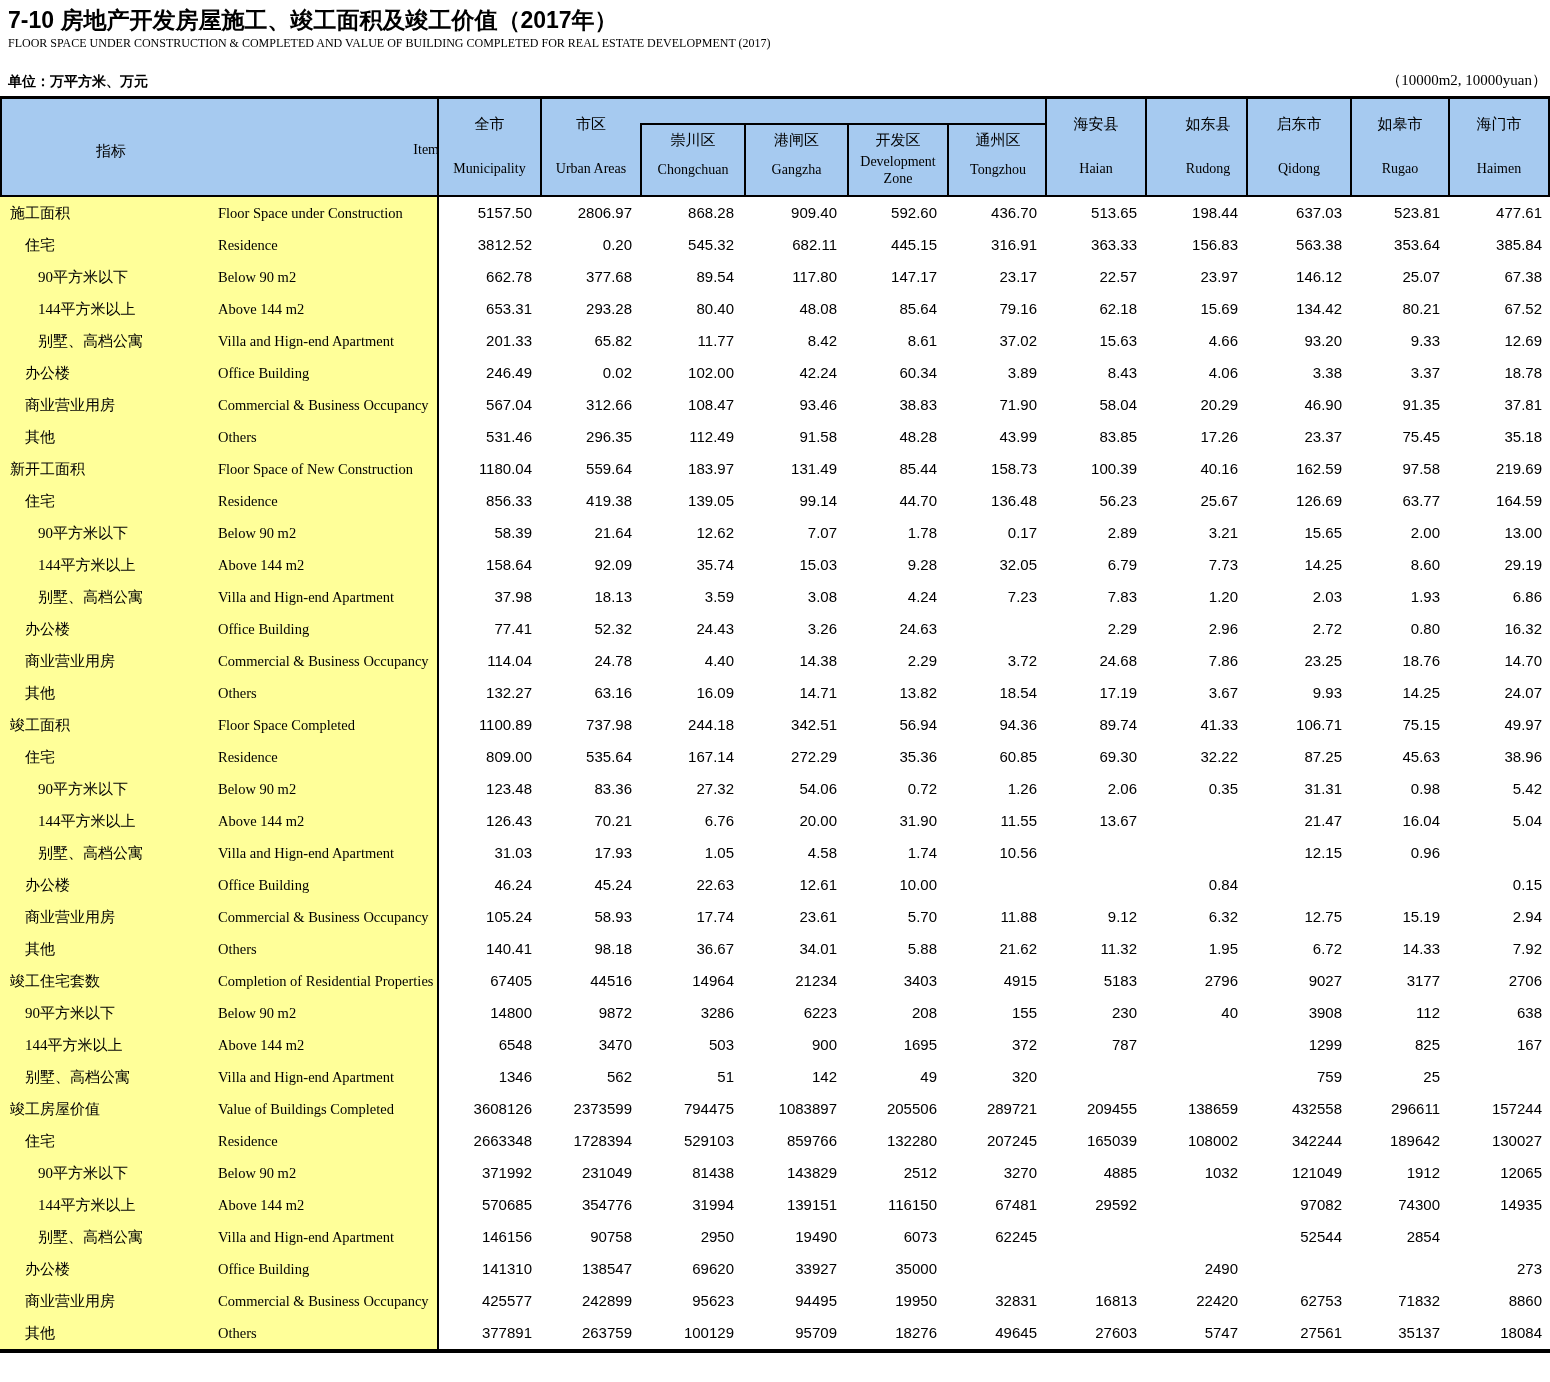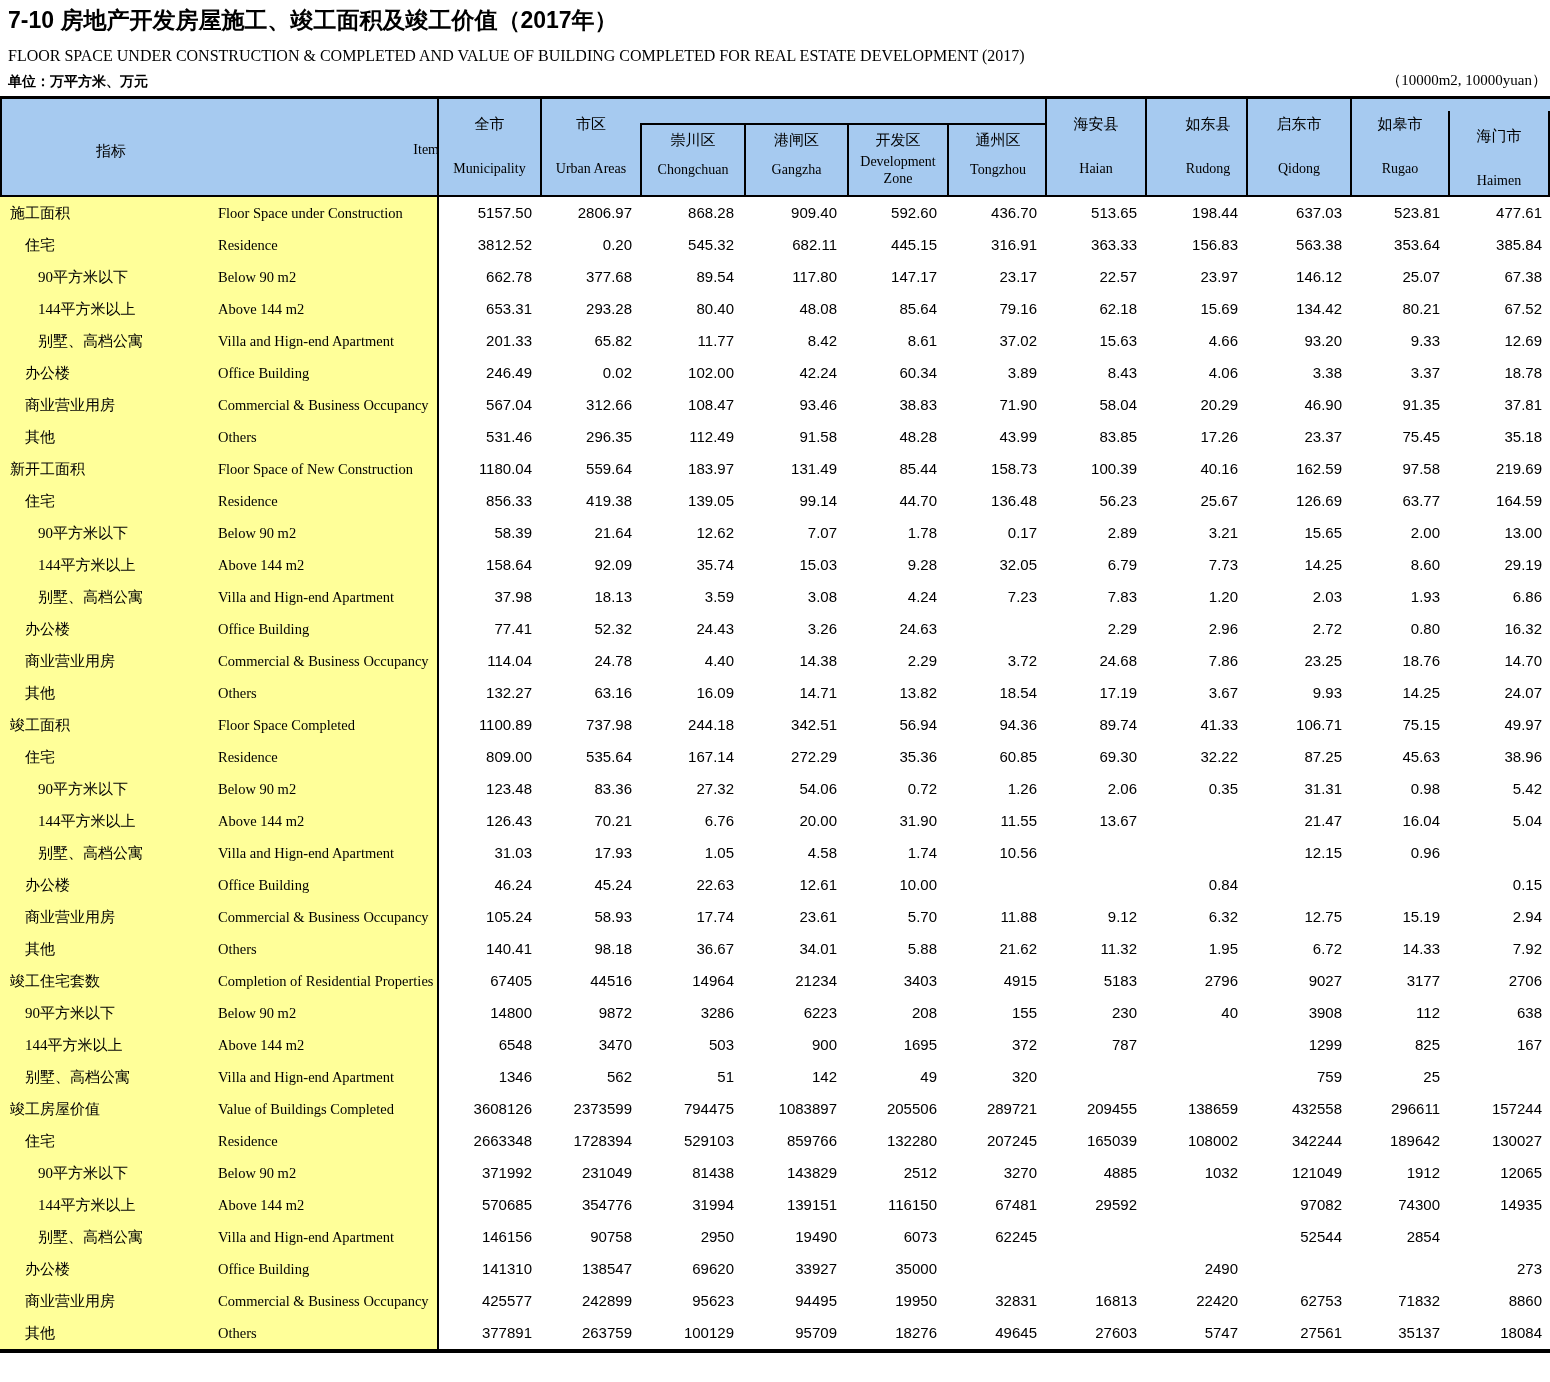--- a/index.html
+++ b/index.html
@@ -1,21 +1,21 @@
 <!DOCTYPE html>
 <html><head>
 <meta charset="utf-8">
 <style>
   html,body{margin:0;padding:0;background:#fff;}
   .page{position:relative;width:1550px;height:1382px;background:#fff;overflow:hidden;
         font-family:"Liberation Sans",sans-serif;color:#000;}
   .title-cn{position:absolute;left:8px;top:5px;font-size:23px;font-weight:bold;
             font-family:"Liberation Sans",sans-serif;white-space:nowrap;}
-  .title-en{position:absolute;left:8px;top:36px;font-size:16px;
-            font-family:"Liberation Serif",serif;white-space:nowrap;margin-top:11px;}
+  .title-en{position:absolute;left:8px;top:36px;font-size:12px;
+            font-family:"Liberation Serif",serif;white-space:nowrap;}
   .unit-left{position:absolute;left:8px;top:73px;font-size:14px;font-weight:bold;}
   .unit-right{position:absolute;right:3px;top:71px;font-size:15px;
               font-family:"Liberation Serif",serif;}
   .table{position:absolute;left:0;top:96px;width:1550px;}
   
   .thead{position:relative;height:101px;background:#a6caf0;
          border-top:3px solid #000;border-bottom:2px solid #000;box-sizing:border-box;}
   .hc{position:absolute;top:0;bottom:0;box-sizing:border-box;}
   .hc-item{left:0;width:437px;border-left:2px solid #000;}
   .hc-qs{left:437px;width:103px;border-left:2px solid #000;}
@@ -24,21 +24,21 @@
                 border-left:2px solid #000;border-top:2px solid #000;box-sizing:border-box;}
   .hd{position:absolute;top:0;bottom:0;box-sizing:border-box;}
   .hd1{left:0;width:102px;}
   .hd2{left:102px;width:103px;border-left:2px solid #000;}
   .hd3{left:205px;width:100px;border-left:2px solid #000;}
   .hd4{left:305px;width:100px;border-left:2px solid #000;}
   .hc-ha{left:1045px;width:100px;border-left:2px solid #000;}
   .hc-rd{left:1145px;width:124px;border-left:2px solid #000;}
   .hc-qd{left:1246px;width:104px;border-left:2px solid #000;}
   .hc-rg{left:1350px;width:98px;border-left:2px solid #000;}
-  .hc-hm{left:1448px;width:102px;border-left:2px solid #000;border-right:2px solid #000;margin-top:12px;}
+  .hc-hm{left:1448px;width:102px;border-left:2px solid #000;border-right:2px solid #000;}
   .hcn{position:absolute;left:0;right:0;top:16px;text-align:center;font-size:15px;
        font-family:"Liberation Serif",serif;}
   .hen{position:absolute;left:0;right:0;top:62px;text-align:center;font-size:14px;
        font-family:"Liberation Serif",serif;}
   .hd .hcn{top:6px;}
   .hd .hen{top:36px;line-height:17px;}
   .hc-item .hcn{left:0;width:218px;top:43px;}
   .hc-item .hen{left:218px;right:auto;width:219px;top:43px;text-align:right;}
   
   .tbody{border-bottom:4px solid #000;}

